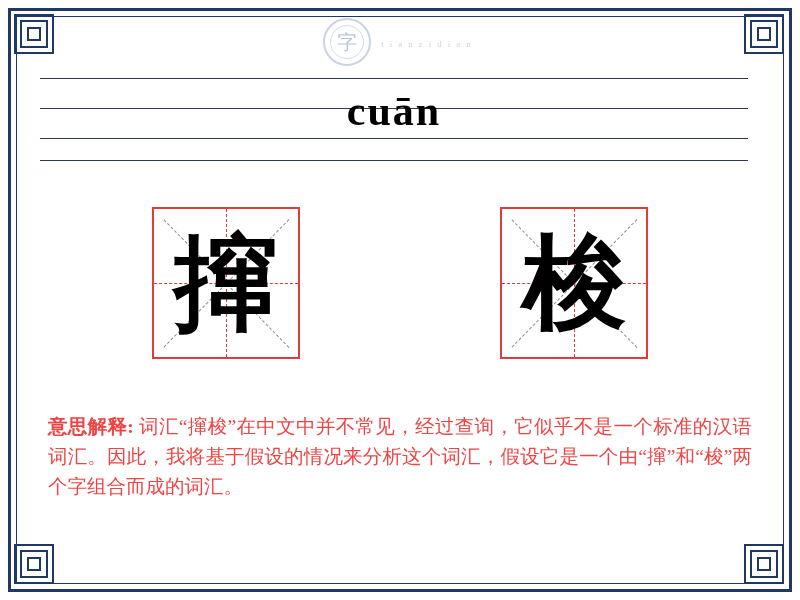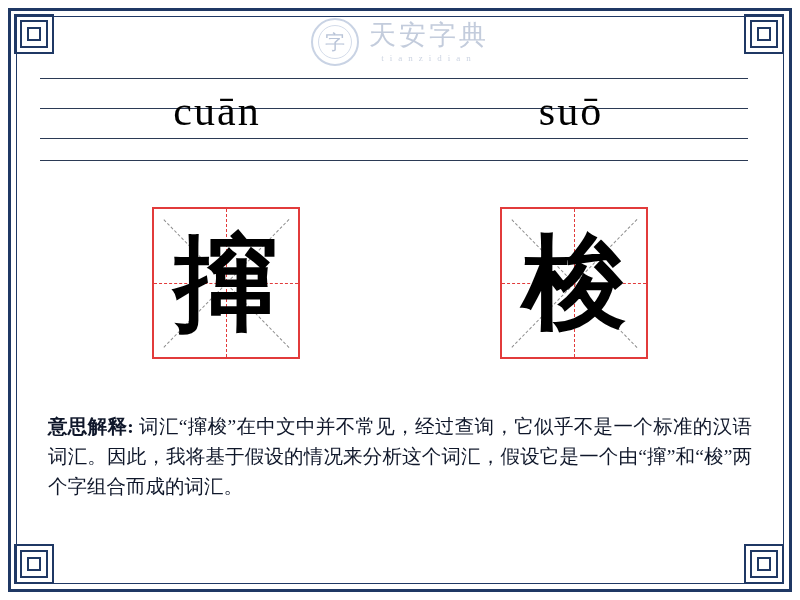--- a/index.html
+++ b/index.html
@@ -114,20 +114,21 @@
     font-family: Liberation Serif, serif;
   }
 
   
   .staff {
     position: absolute;
     left: 40px;
     right: 52px;
     top: 78px;
     height: 92px;
+    font-weight: bold;
   }
   .staff .line {
     position: absolute;
     left: 0;
     right: 0;
     height: 0;
     border-top: 1px solid #2b3a55;
   }
   .staff .l1 { top: 0px; }
   .staff .l2 { top: 30px; }
@@ -222,21 +223,21 @@
   }
 
   
   .explain {
     position: absolute;
     left: 48px;
     right: 48px;
     top: 412px;
     font-size: 19.5px;
     line-height: 1.55;
-    color: #0f172a;
+    color: #ef4444;
     font-family: "Liberation Serif", serif;
     text-align: justify;
   }
   .explain .label {
     font-weight: bold;
     font-family: "Liberation Serif", serif;
   }
 </style>
 </head>
 <body>
@@ -263,36 +264,32 @@
   </div>
   <div class="corner br">
     <div class="sq1"></div>
       <div class="sq2"></div>
       <div class="sq3"></div>
   </div>
 
   <div class="brand">
     <div class="brand-seal">字</div>
     <div class="brand-text">
-      <div class="brand-name">天安字典</div>
       <div class="brand-pinyin">tianzidian</div>
     </div>
   </div>
 
   <div class="staff">
     <div class="line l1"></div>
     <div class="line l2"></div>
     <div class="line l3"></div>
     <div class="line l4"></div>
     <div class="pinyin-row">
       <div class="pinyin-cell">
         <span class="pinyin">cuān</span>
-      </div>
-      <div class="pinyin-cell">
-        <span class="pinyin">suō</span>
       </div>
     </div>
   </div>
 
   <div class="chars">
     <div class="char-cell">
       <div class="tianzige">
         <div class="v"></div>
         <div class="h"></div>
         <div class="d1"></div>

